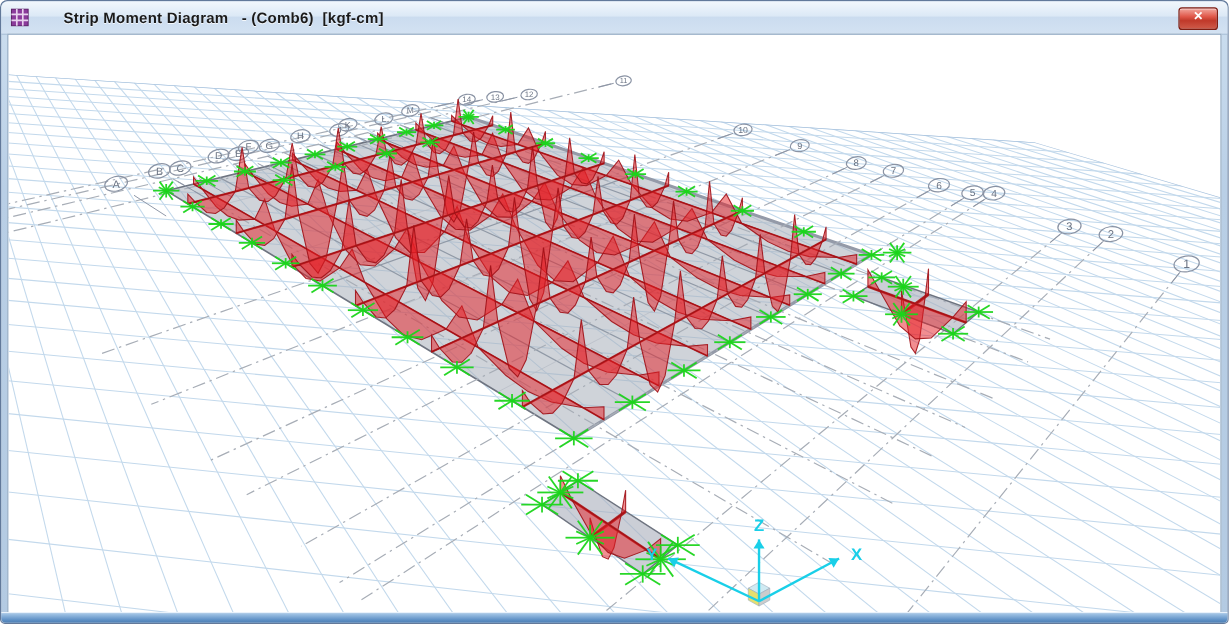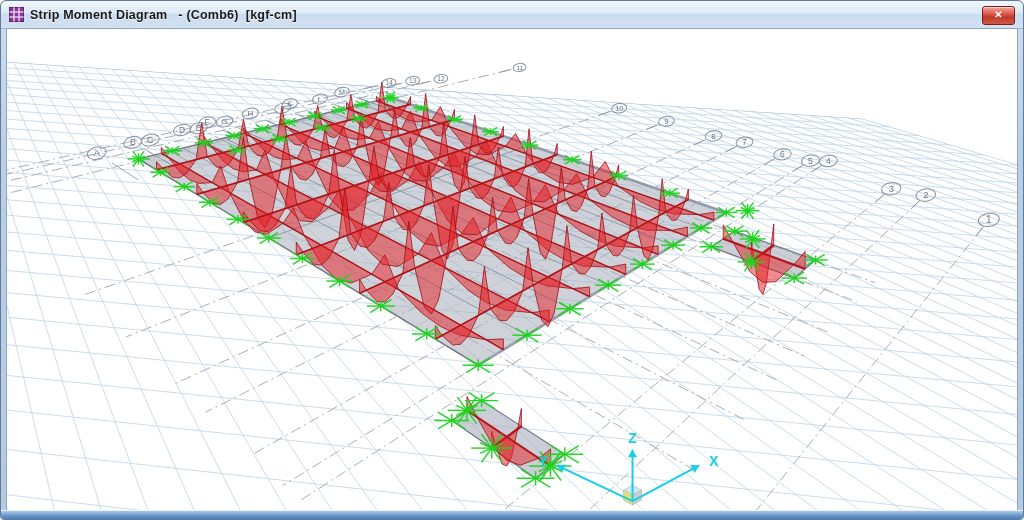--- a/index.html
+++ b/index.html
@@ -4,21 +4,21 @@
 <style>
   html,body{margin:0;padding:0;background:#fff;font-family:"Liberation Sans",sans-serif;}
   #stage{position:relative;width:1024px;height:520px;overflow:hidden;}
   .window{position:absolute;inset:0;background:linear-gradient(#cddff0,#b9cfe6 30%,#b3cae2);
     border:1px solid #62799a;border-radius:6px 6px 4px 4px;box-sizing:border-box;}
   .titlebar{position:absolute;left:0;top:0;right:0;height:27px;display:flex;align-items:center;
     background:linear-gradient(#f2f7fc,#dcE9f6 45%,#cbdcEF 50%,#d3e2f2);
     border-bottom:1px solid #9fb6cf;border-radius:6px 6px 0 0;}
   .app-icon{width:15px;height:15px;margin:0 6px 0 8px;flex:0 0 auto;}
   .title-text{font-size:12.5px;font-weight:700;color:#1a1a1a;letter-spacing:.2px;
-    text-shadow:0 1px 0 rgba(255,255,255,.8);white-space:pre;}
+    text-shadow:0 1px 0 rgba(255,255,255,.8);white-space:pre;margin-left:23px;}
   .close-btn{position:absolute;right:8px;top:5px;width:31px;height:17px;border-radius:3px;
     background:linear-gradient(#f2a9a0,#e0584a 40%,#c0392a 60%,#cf5a49);
     border:1px solid #7e1d12;color:#fff;font-size:10px;font-weight:700;line-height:15px;
     text-align:center;box-shadow:inset 0 1px 0 rgba(255,255,255,.55);cursor:default;}
   .viewport{position:absolute;left:5px;right:5px;top:27px;bottom:8px;background:#ffffff;
     border:1px solid #8fa8c2;box-sizing:border-box;overflow:hidden;}
   .viewport svg{display:block;width:100%;height:100%;}
   .bottom-strip{position:absolute;left:0;right:0;bottom:0;height:8px;border-radius:0 0 4px 4px;
     background:linear-gradient(#a7c8e8,#5e90c5 70%,#4d7eb2);border-top:1px solid #e9f2fb;}
 </style>

